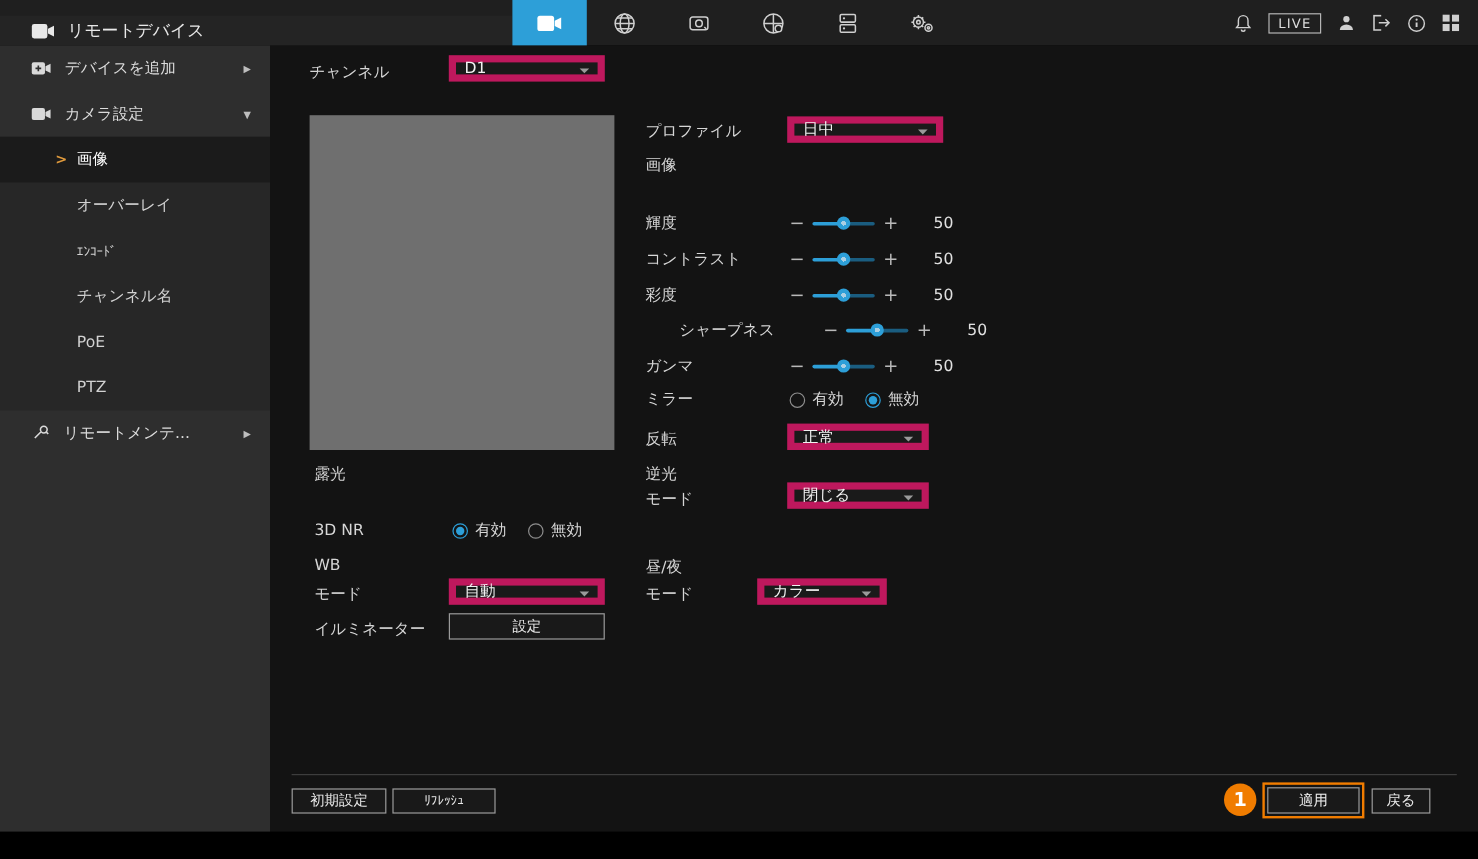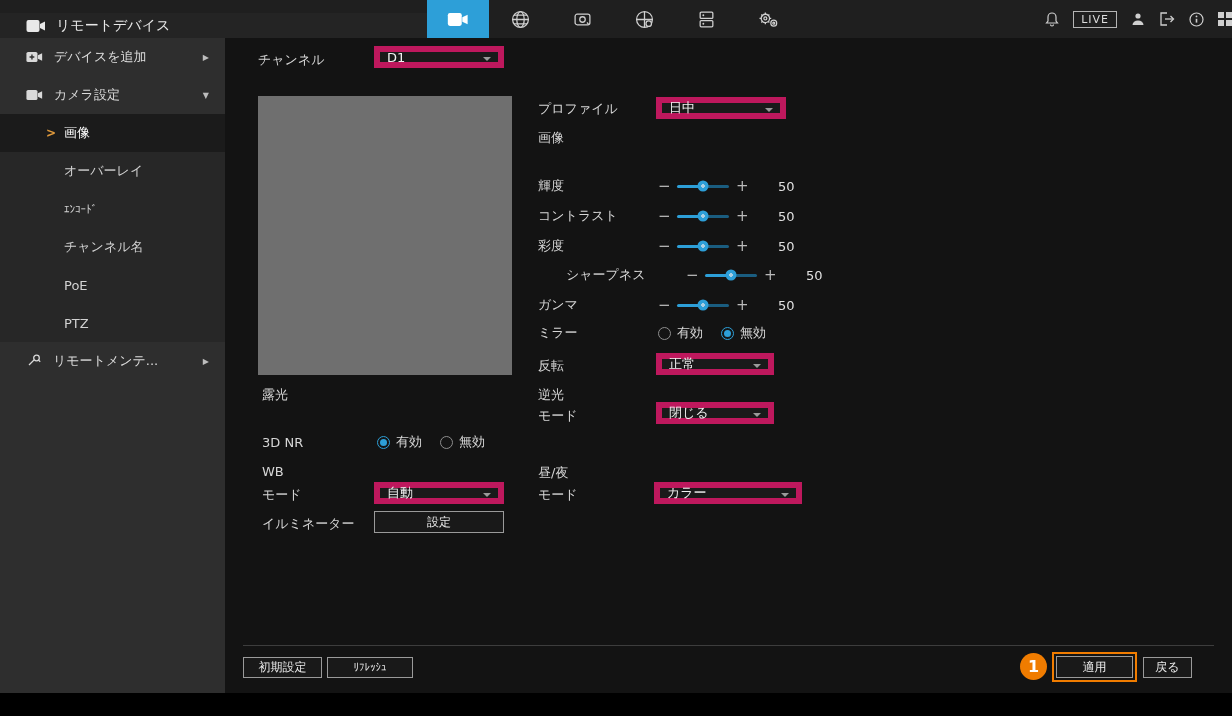--- a/index.html
+++ b/index.html
@@ -7,21 +7,21 @@
   .screen{position:relative;width:1232px;height:716px;background:#000;overflow:hidden;
           font-family:"DejaVu Sans","Liberation Sans",sans-serif;color:#d6d6d6;}
   
   .topbar{position:absolute;left:0;top:0;width:1232px;height:38px;background:#1f1f1f;
           display:flex;align-items:stretch;}
   .topbar-title{width:427px;display:flex;align-items:center;gap:10px;padding-left:26px;
                 background:#242424;font-size:14px;color:#e8e8e8;margin-top:13px;}
   .tabs{display:flex;align-items:stretch;}
   .tab{width:62px;display:flex;align-items:center;justify-content:center;cursor:pointer;}
   .tab.active{background:#2D9FD8;}
-  .topbar-right{margin-left:auto;display:flex;align-items:center;gap:14px;}
+  .topbar-right{margin-left:auto;display:flex;align-items:center;gap:14px;padding-right:16px;}
   .live-btn{border:1px solid #b5b5b5;color:#dcdcdc;font-size:11px;letter-spacing:1px;
             padding:1px 7px;cursor:pointer;}
   .tb-ic{display:flex;align-items:center;justify-content:center;cursor:pointer;}
   .icon svg{display:block;}
   
   .sidebar{position:absolute;left:0;top:38px;width:225px;height:655px;background:#2e2e2e;font-size:13px;}
   .side-group{height:38px;display:flex;align-items:center;padding:0 16px 0 26px;cursor:pointer;color:#dcdcdc;}
   .side-group .g-label{flex:1;margin-left:11px;white-space:nowrap;overflow:hidden;}
   .side-arrow{font-size:8px;color:#bdbdbd;}
   .side-sub{background:#272727;}
@@ -52,21 +52,21 @@
   #lbl-profile{left:313px;top:62px;}
   #dd-profile{left:431px;top:59px;width:130px;}
   #lbl-image{left:313px;top:91px;}
   #lbl-flip{left:313px;top:319px;}
   #dd-flip{left:431px;top:315px;width:118px;}
   #lbl-backlight{left:313px;top:348px;}
   #lbl-backlight-mode{left:313px;top:369px;}
   #dd-backlight-mode{left:431px;top:364px;width:118px;}
   #lbl-daynight{left:313px;top:426px;}
   #lbl-daynight-mode{left:313px;top:448px;}
-  #dd-daynight-mode{left:429px;top:444px;width:148px;}
+  #dd-daynight-mode{left:406px;top:444px;width:108px;}
   
   .radio-row{position:absolute;display:flex;align-items:center;font-size:13px;color:#d6d6d6;}
   #dnr-row{left:37px;top:395px;}
   #mirror-row{left:313px;top:286px;}
   .r-label-name{flex:none;}
   #dnr-row .r-label-name{width:115px;}
   #mirror-row .r-label-name{width:120px;}
   .radio{width:13px;height:13px;border-radius:50%;border:1px solid #8e8e8e;background:#141414;
          position:relative;margin-right:6px;cursor:pointer;flex:none;}
   .radio.on{border-color:#2D9FD8;}

